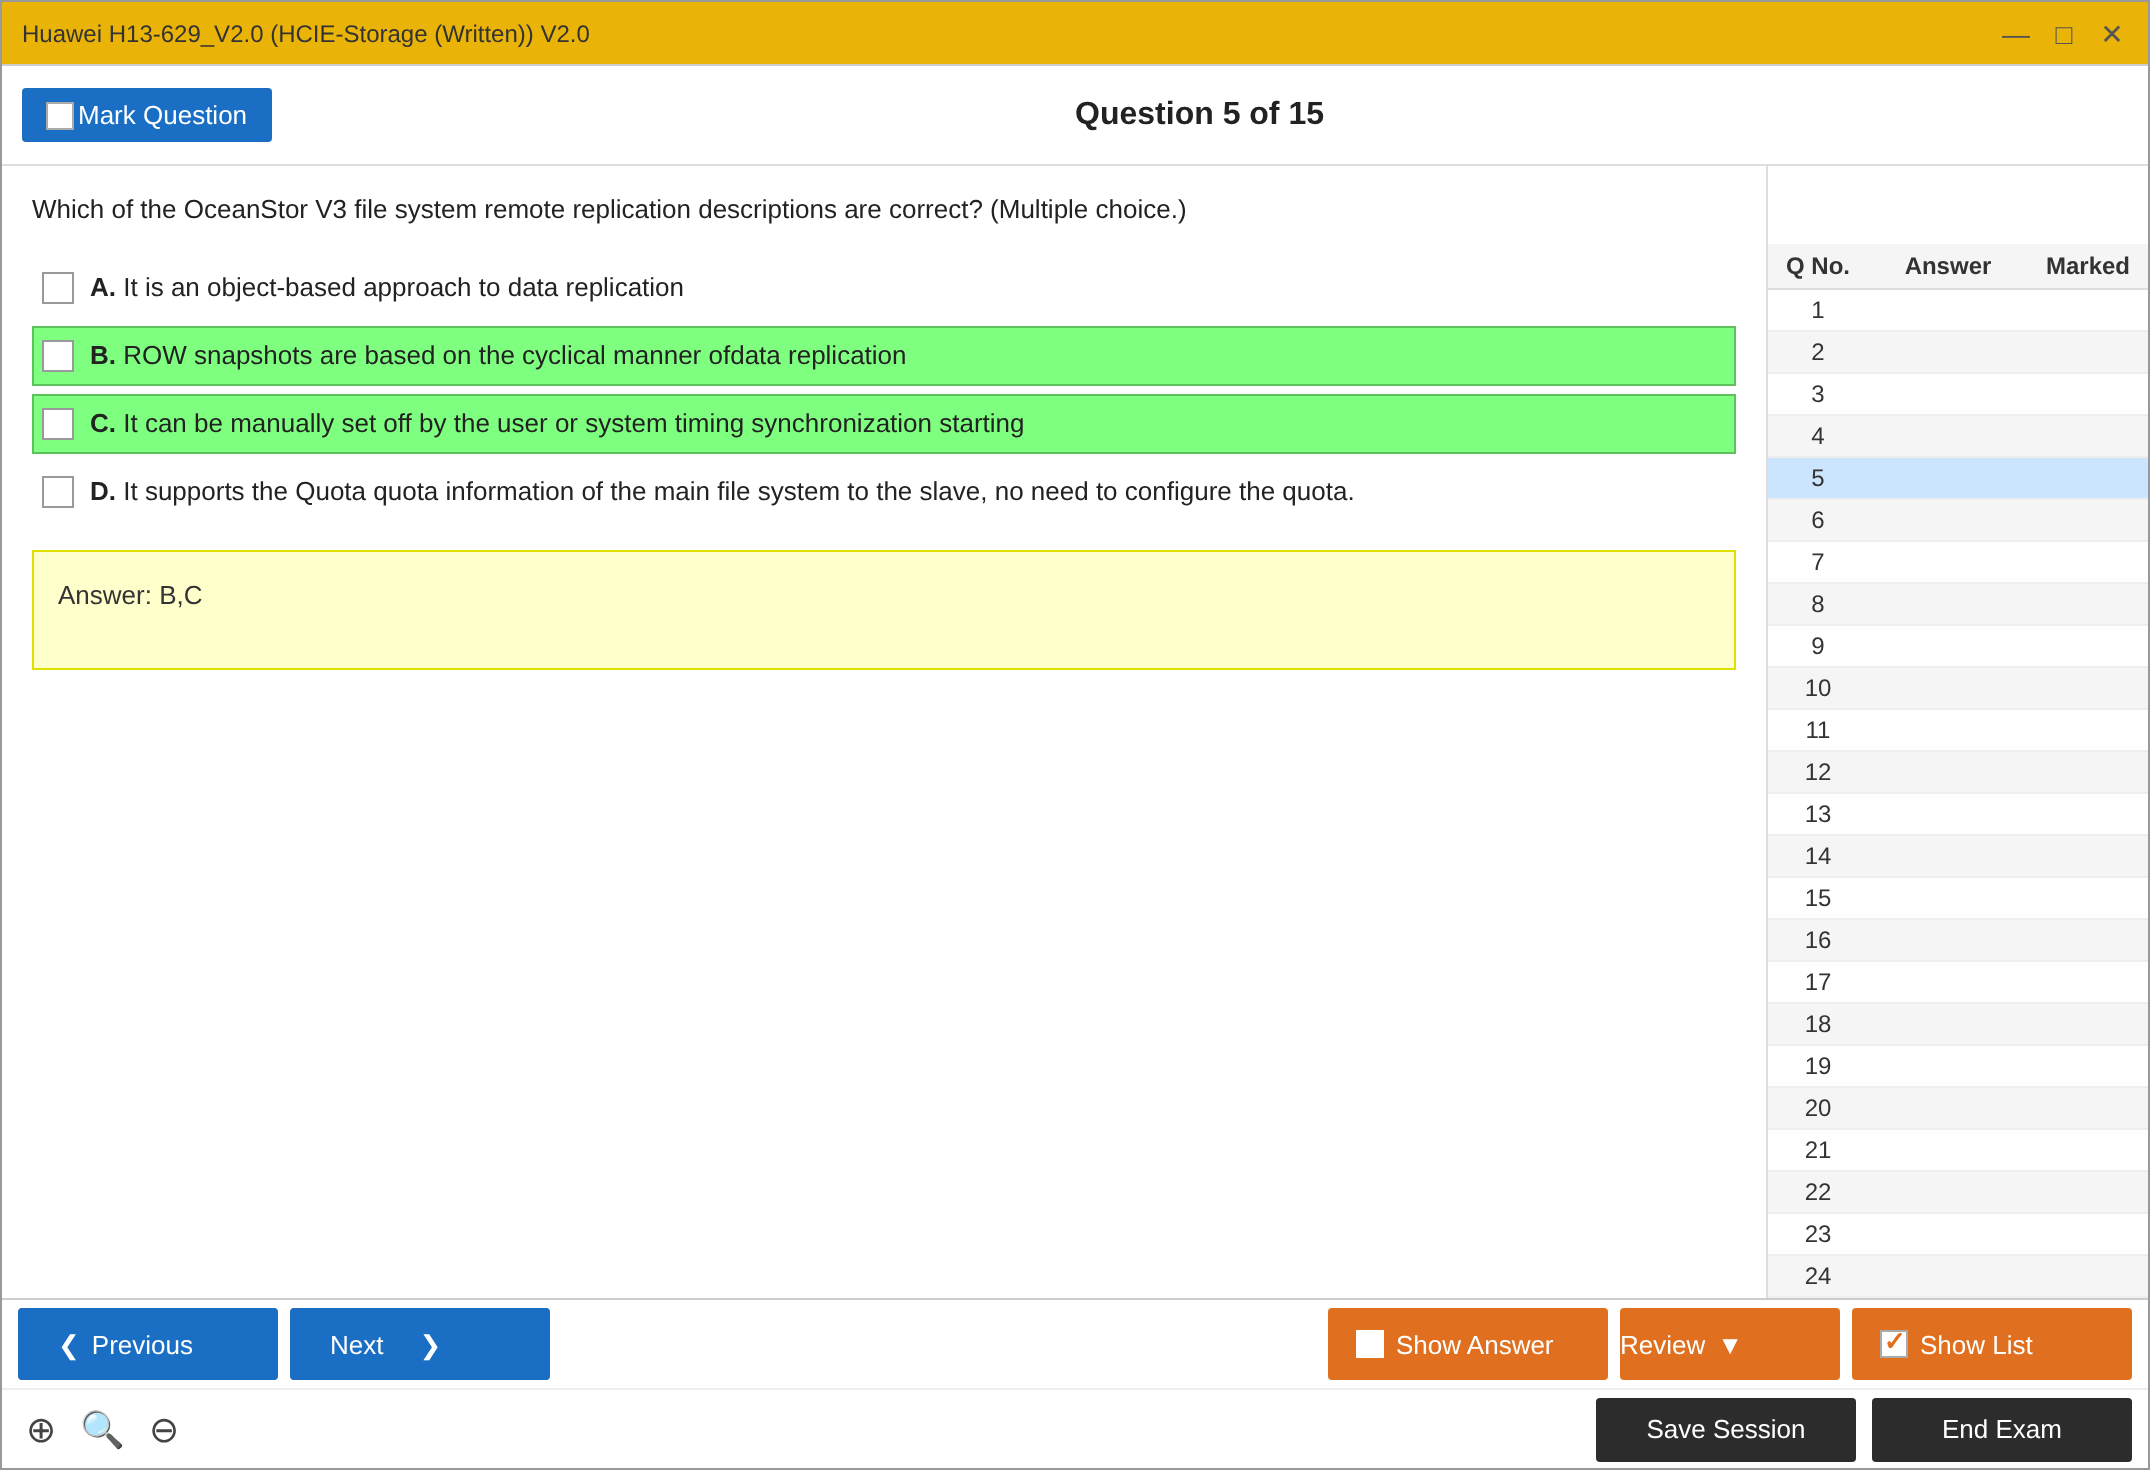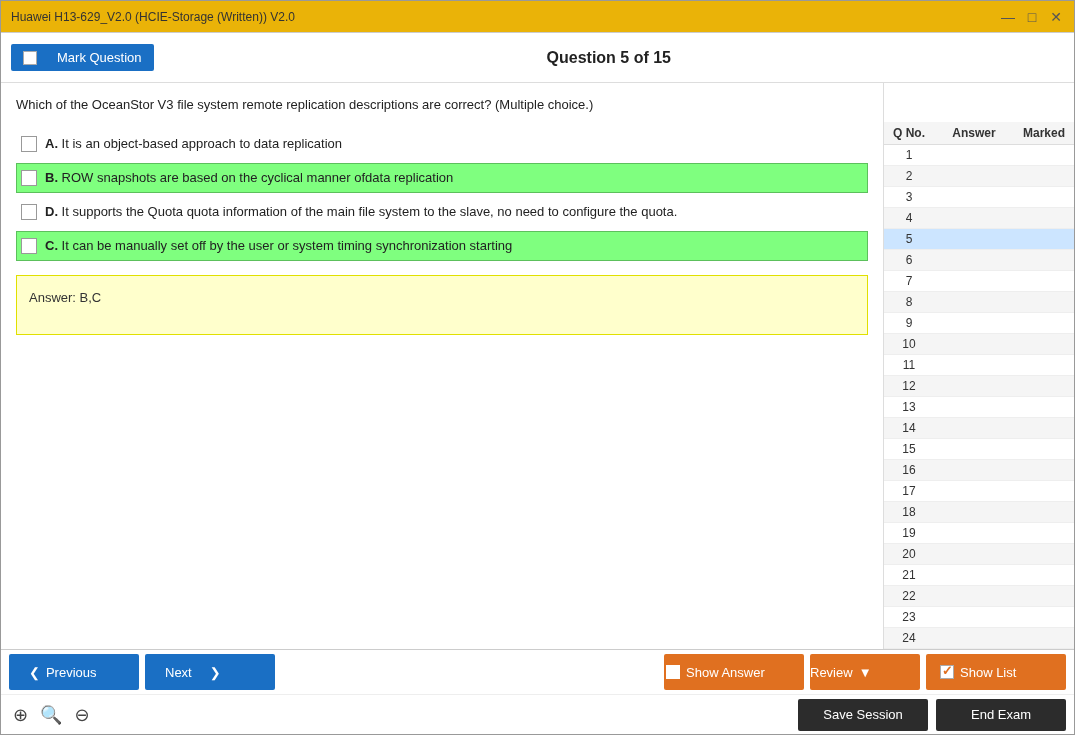--- a/index.html
+++ b/index.html
@@ -63,21 +63,21 @@
     }
     .mark-question-btn {
       background: #1a6fc4;
       color: #fff;
       border: none;
       padding: 6px 12px;
       font-size: 13px;
       cursor: pointer;
       display: flex;
       align-items: center;
-      gap: 20px;
+      gap: 2px;
       border-radius: 2px;
     }
     .mark-question-btn .chk-icon {
       width: 14px;
       height: 14px;
       background: #fff;
       border: 1px solid #aaa;
       display: inline-block;
     }
     .toolbar-title {
@@ -232,21 +232,21 @@
       align-items: center;
       gap: 18px;
       border-radius: 2px;
       min-width: 130px;
     }
     .btn-spacer { flex: 1; }
     .btn-show-answer {
       background: #e07020;
       color: #fff;
       border: none;
-      padding: 0 2px;
+      padding: 0 14px;
       height: 36px;
       font-size: 13px;
       cursor: pointer;
       display: flex;
       align-items: center;
       gap: 6px;
       border-radius: 2px;
       min-width: 140px;
     }
     .btn-review {
@@ -382,31 +382,31 @@
         </span>
       </div>
 
       <div class="option-row highlighted">
         <div class="option-checkbox"></div>
         <span class="option-text">
           <span class="opt-letter">B.</span> ROW snapshots are based on the cyclical manner ofdata replication
         </span>
       </div>
 
+      <div class="option-row highlighted">
+        <div class="option-checkbox"></div>
+        <span class="option-text">
+          <span class="opt-letter">C.</span> It can be manually set off by the user or system timing synchronization starting
+        </span>
+      </div>
+
       <div class="option-row">
         <div class="option-checkbox"></div>
         <span class="option-text">
           <span class="opt-letter">D.</span> It supports the Quota quota information of the main file system to the slave, no need to configure the quota.
-        </span>
-      </div>
-
-      <div class="option-row highlighted">
-        <div class="option-checkbox"></div>
-        <span class="option-text">
-          <span class="opt-letter">C.</span> It can be manually set off by the user or system timing synchronization starting
         </span>
       </div>
 
       <div class="answer-box">
         <span>Answer: B,C</span>
       </div>
     </div>
 
     <div class="sidebar">
       <div class="sidebar-header">

